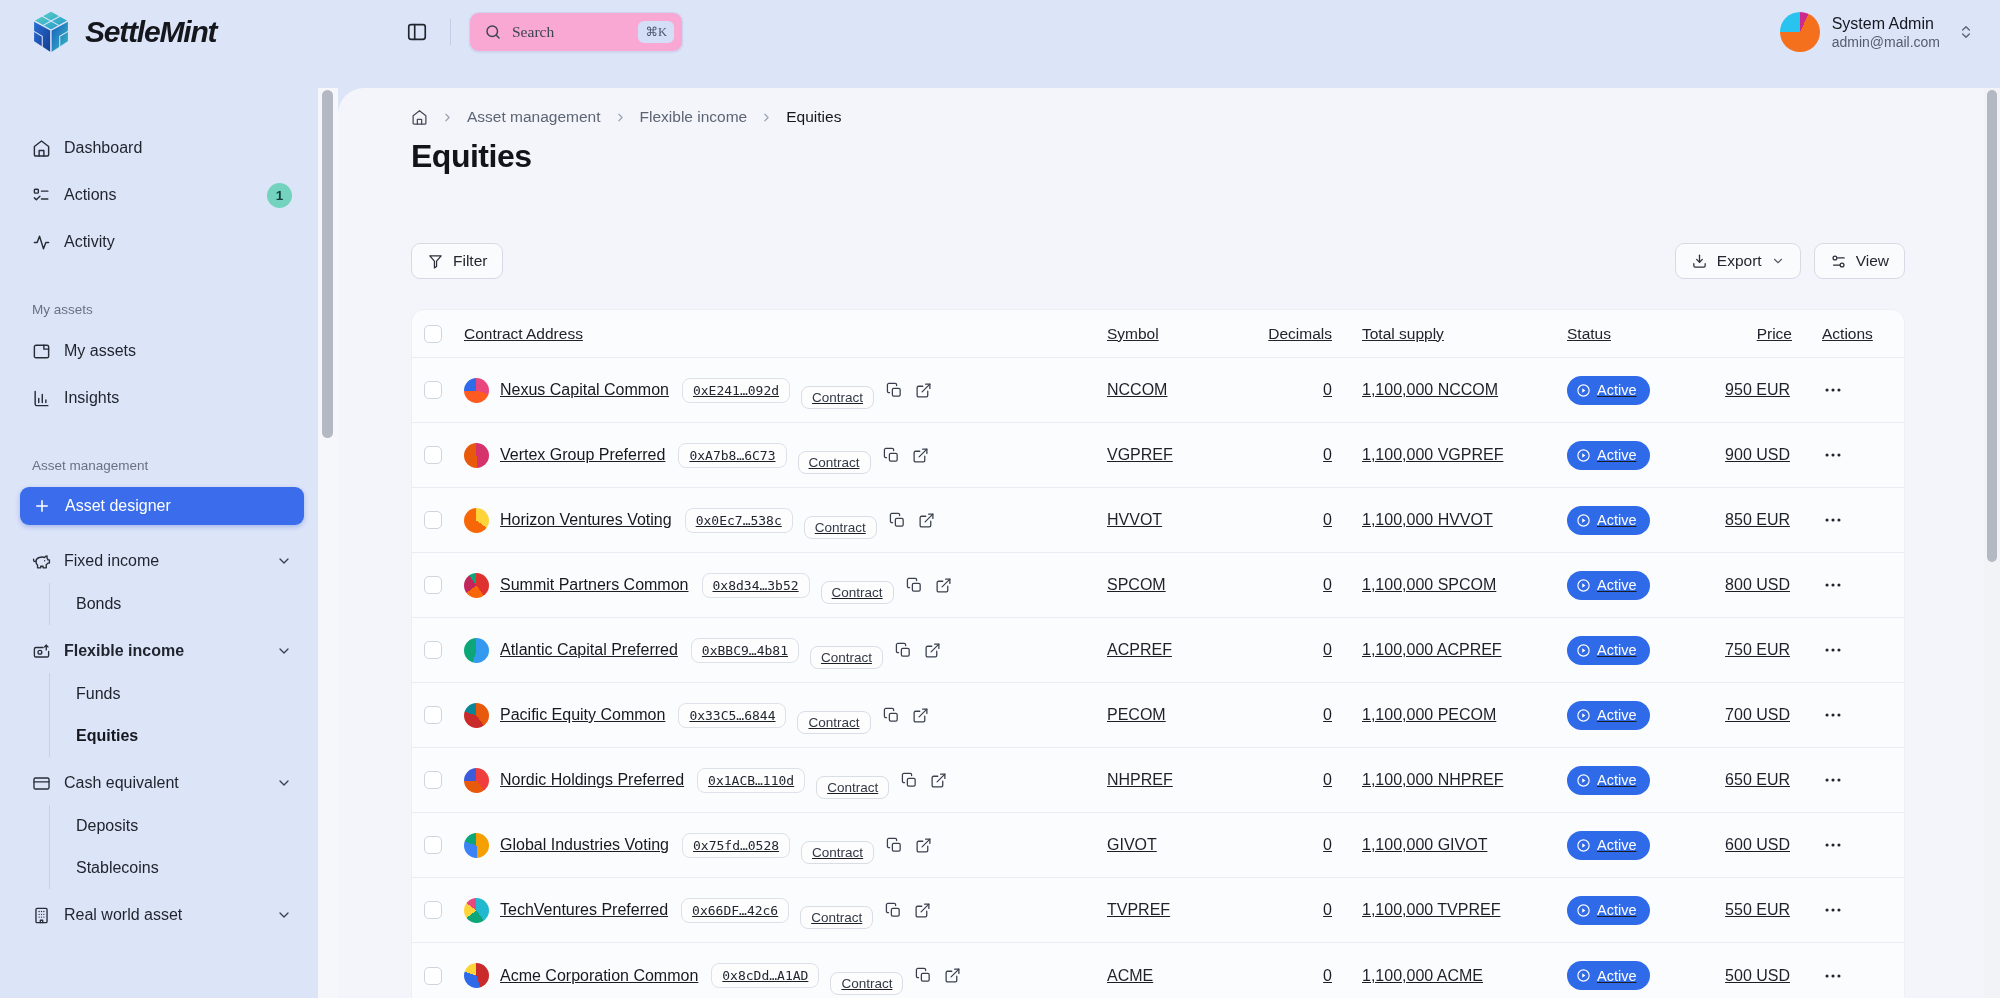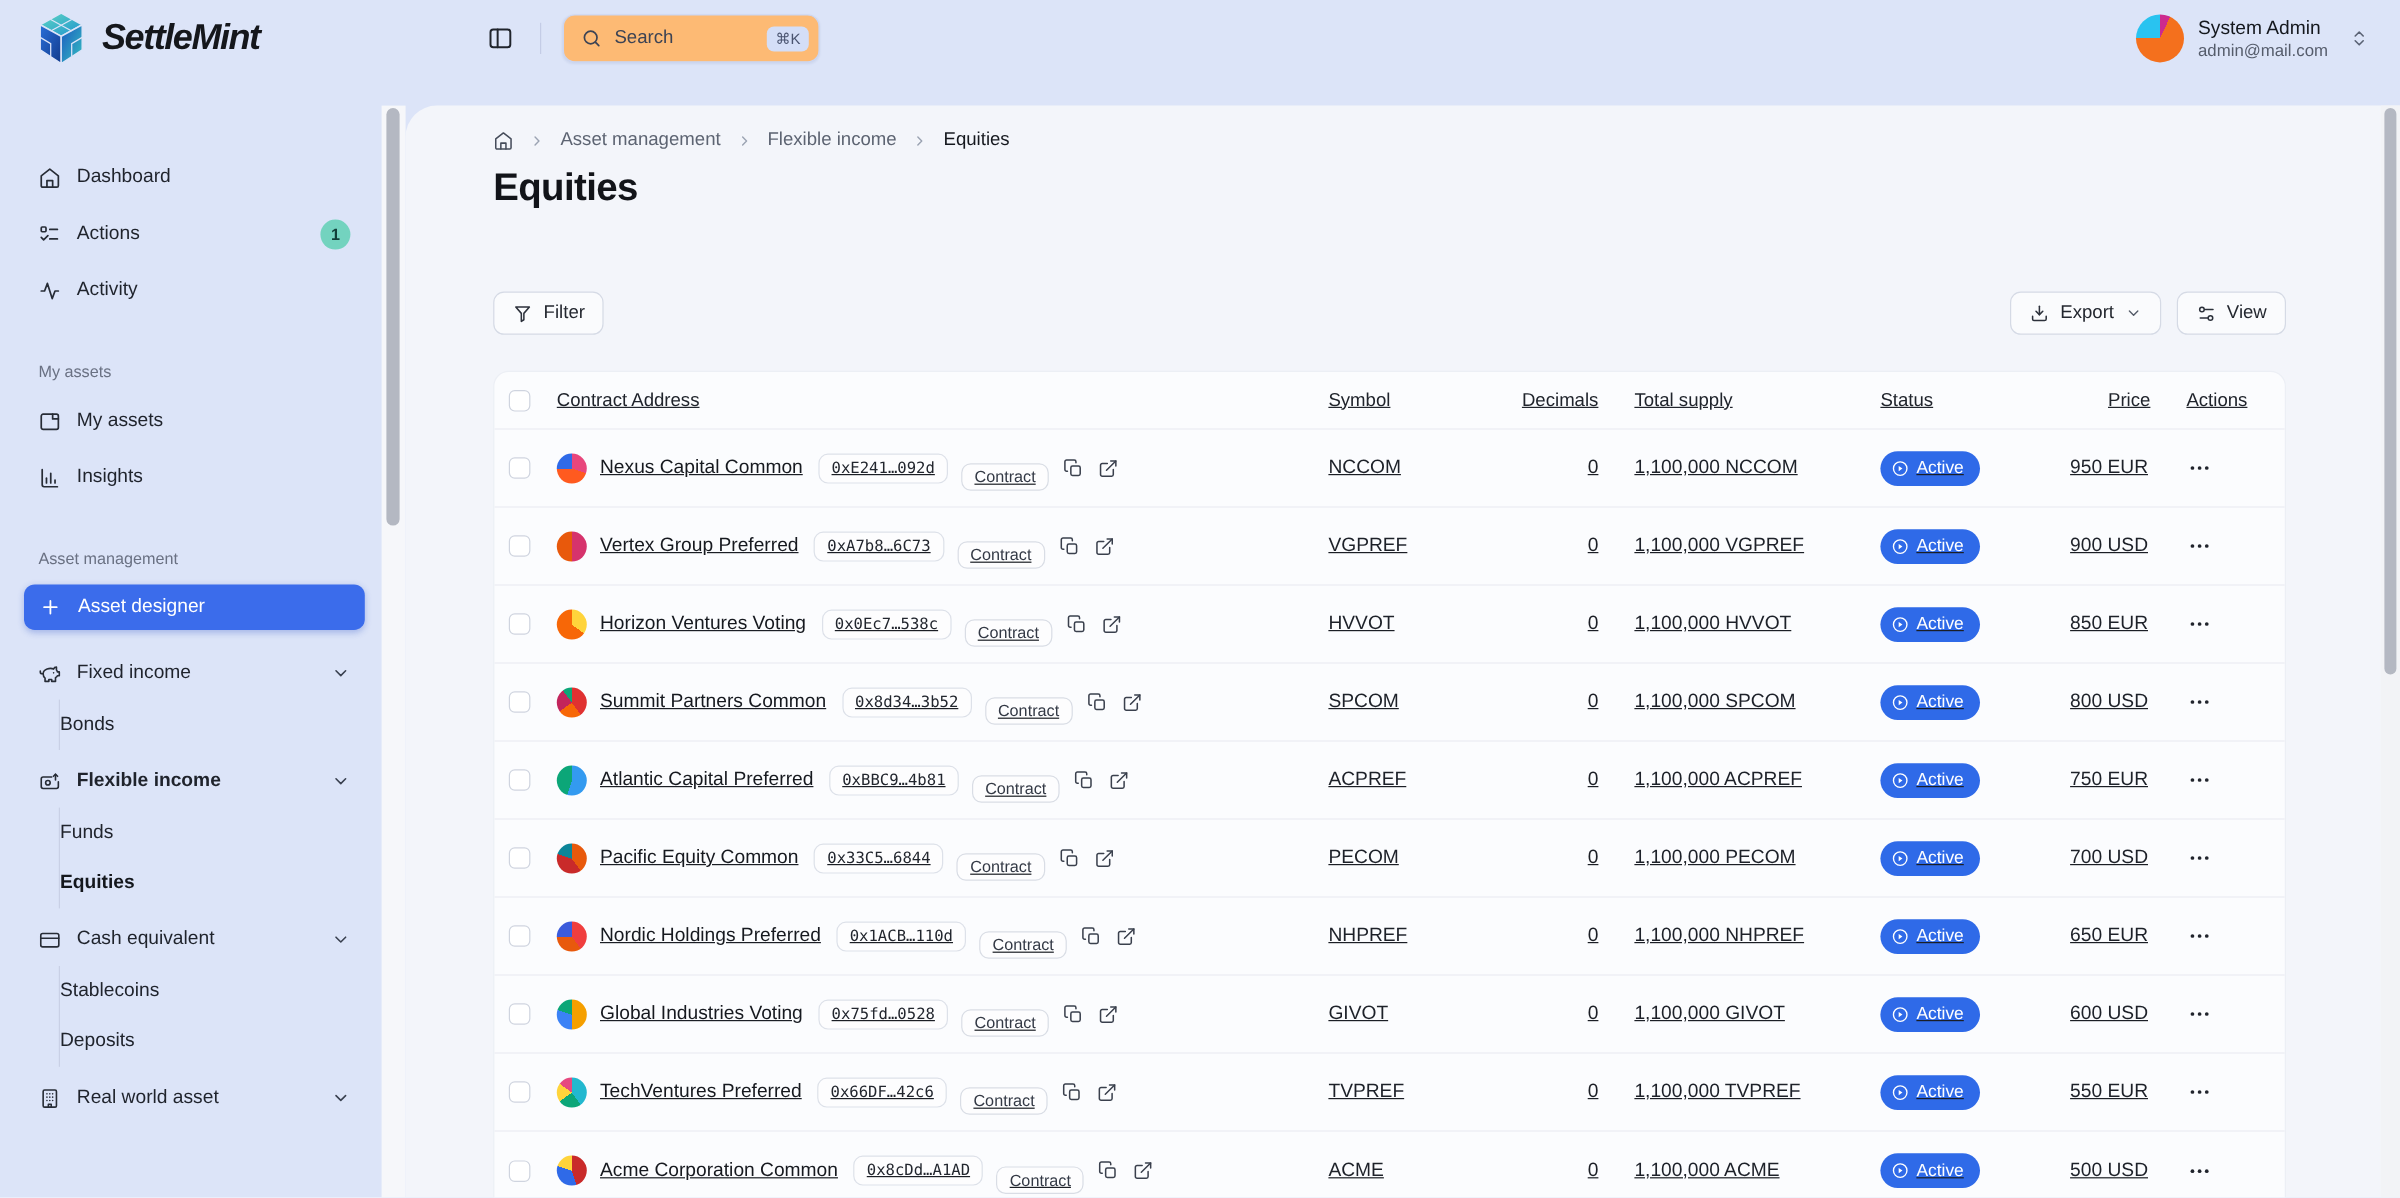--- a/index.html
+++ b/index.html
@@ -14,22 +14,22 @@
 
   
   .header { position: absolute; top: 0; left: 0; width: 100%; height: 64px;
     display: flex; align-items: center; padding: 0 26px 0 30px; }
   .logo { display: flex; align-items: center; gap: 13px; width: 330px; cursor: pointer; font-style: italic; }
   .brand { font-size: 30px; font-weight: 800; letter-spacing: -1.2px; color: #15171c; }
   .panel-toggle { margin-left: 42px; background: none; border: none; width: 30px; height: 30px;
     display: grid; place-items: center; color: #20242c; cursor: pointer; }
   .vdivider { width: 1px; height: 26px; background: #c4cce6; margin: 0 18px; }
   .search-btn { display: flex; align-items: center; gap: 10px; width: 214px; height: 40px;
-    padding: 0 8px 0 14px; border: 1px solid #ccd6f1; border-radius: 10px; background: #fdba74;
-    color: #3c4354; font-size: 15.5px; font-family: Liberation Sans, sans-serif; cursor: pointer;
+    padding: 0 8px 0 14px; border: 1px solid #ccd6f1; border-radius: 10px; background: #f9a8d4;
+    color: #3c4354; font-size: 15.5px; font-family: Liberation Serif, serif; cursor: pointer;
     box-shadow: 0 1px 2px rgba(30,50,120,.08); }
   .search-btn .kbd { margin-left: auto; background: #d4def7; border-radius: 6px;
     padding: 3px 7px; font-size: 12.5px; color: #4a5470; }
   .spacer { flex: 1; }
   .user { display: flex; align-items: center; gap: 12px; cursor: pointer; }
   .user .avatar { width: 40px; height: 40px; border-radius: 50%; background: #f4701d; }
   .user-name { font-size: 16px; font-weight: 400; color: #15181e; }
   .user-email { font-size: 14px; color: #555c6b; margin-top: 1px; }
   .user .chev { color: #5a6274; margin-left: 6px; }
 
@@ -46,21 +46,21 @@
   .designer-btn { display: flex; align-items: center; gap: 14px; height: 38px; width: 100%;
     border: none; border-radius: 9px; background: var(--accent, #3b6ceb); color: #fff;
     font-size: 16px; font-weight: 500; padding: 0 13px; margin: 2px 0 14px; font-family: inherit;
     box-shadow: 0 2px 5px rgba(40,80,200,.3); cursor: pointer; }
   .groups { margin-top: 16px; }
   .group-head { display: flex; align-items: center; gap: 13px; height: 40px; padding: 0 12px;
     border-radius: 9px; font-size: 16px; color: #1f232c; cursor: pointer; }
   .group-head svg { flex: none; color: #272c36; }
   .group-head .chev { margin-left: auto; color: #3a4150; }
   .group-head.active { font-weight: 700; }
-  .subitems { margin: 2px 0 6px 29px; border-left: 1px solid #c9d0e6; 
+  .subitems { margin: 2px 0 6px 29px; border-left: 1px solid #c9d0e6; padding-left: 26px;
     display: flex; flex-direction: column; }
   .subitem { height: 42px; display: flex; align-items: center; font-size: 16px; color: #20242d;
     cursor: pointer; }
   .subitem.active { font-weight: 700; color: #14171d; }
 
   .side-scrollbar { position: absolute; top: 88px; left: 318px; width: 20px; bottom: 0;
     background: #f6f7fa; z-index: 4; }
   .side-scrollbar .thumb { position: absolute; top: 2px; left: 4px; width: 11px; height: 348px;
     border-radius: 6px; background: #b4b8c2; cursor: pointer; }
 
@@ -285,24 +285,24 @@
         <rect x="2.5" y="5" width="19" height="14" rx="2"></rect>
           <path d="M2.5 10h19"></path>
       </svg>
       <span>Cash equivalent</span>
       <svg class="chev" width="16" height="16" viewBox="0 0 24 24" fill="none" stroke="currentColor" stroke-width="2" stroke-linecap="round" stroke-linejoin="round">
           <path d="m6 9 6 6 6-6"></path>
         </svg>
     </div>
     <div class="subitems">
       <div class="subitem">
-        <span>Stablecoins</span>
+        <span>Deposits</span>
       </div>
       <div class="subitem">
-        <span>Deposits</span>
+        <span>Stablecoins</span>
       </div>
     </div>
 
     <div class="group-head">
       <svg width="19" height="19" viewBox="0 0 24 24" fill="none" stroke="currentColor" stroke-width="1.7" stroke-linecap="round" stroke-linejoin="round">
         <rect x="5" y="3" width="14" height="18" rx="1.5"></rect>
         <path d="M9 7h.01M12 7h.01M15 7h.01M9 10.5h.01M12 10.5h.01M15 10.5h.01M9 14h.01M12 14h.01M15 14h.01"></path>
         <path d="M10.5 21v-3h3v3"></path>
       </svg>
       <span>Real world asset</span>

